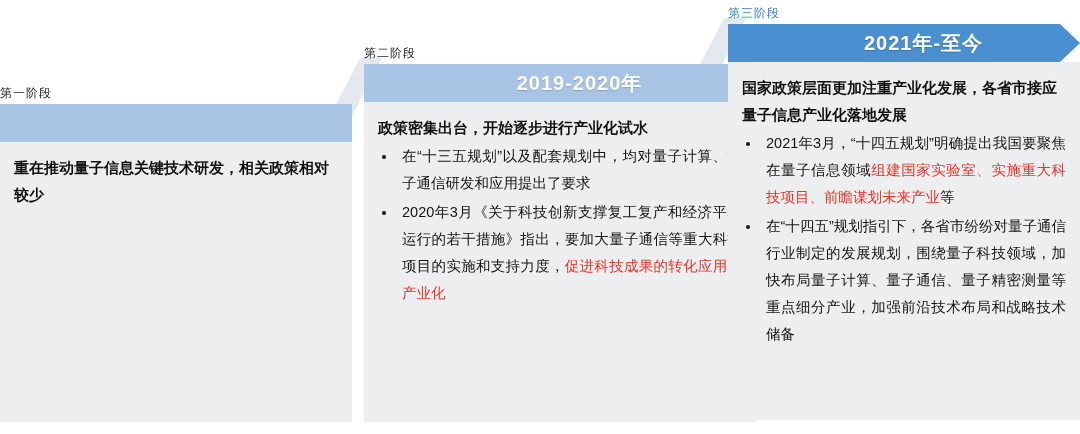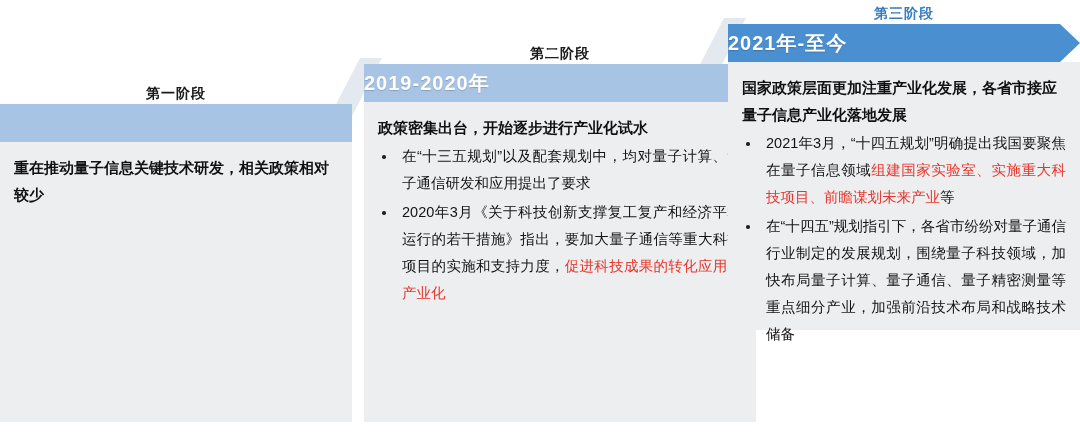--- a/index.html
+++ b/index.html
@@ -12,35 +12,37 @@
   }
   #stage{position:absolute;left:0;top:0;width:1080px;height:434px;}
 
   
   .connector{position:absolute;z-index:1;}
 
   
   .stage{position:absolute;z-index:3;}
 
   .stage-label{
-    text-align:center;
-    font-size:14px;
-    font-weight:bold;
+    text-align:left;
+    font-size:12px;
+    font-weight:normal;
     color:#1a1a1a;
     letter-spacing:1px;
     line-height:22px;
     height:22px;
   }
   .stage-label.accent{color:#3a7ec0;}
 
   .bar{
     position:relative;
     height:38px;
     display:flex;
     align-items:center;
+    justify-content:center;
+    padding-left:39px;
   }
   .bar-text{
     position:relative;
     z-index:2;
     color:#ffffff;
     font-weight:bold;
     font-size:20px;
     letter-spacing:1px;
     text-shadow:0 1px 1px rgba(0,0,0,.18);
   }
@@ -81,21 +83,21 @@
   }
   .hl{color:#e8342a;}
 
   
   #col1{left:0px;  top:82px;  width:352px;}
   #col2{left:364px;top:42px;  width:392px;}
   #col3{left:728px;top:2px;   width:352px;}
 
   #col1 .panel{height:280px;}
   #col2 .panel{height:320px;}
-  #col3 .panel{height:268px;}
+  #col3 .panel{height:358px;}
 </style>
 </head>
 <body>
 
 <div id="stage">
 
   <svg class="connector" style="left:330px;top:58px;width:52px;height:92px;" viewBox="0 0 52 92">
     <polygon points="30,0 52,0 22,58 0,58" fill="#e4e9f0"></polygon>
   </svg>
   <svg class="connector" style="left:694px;top:18px;width:52px;height:92px;" viewBox="0 0 52 92">

